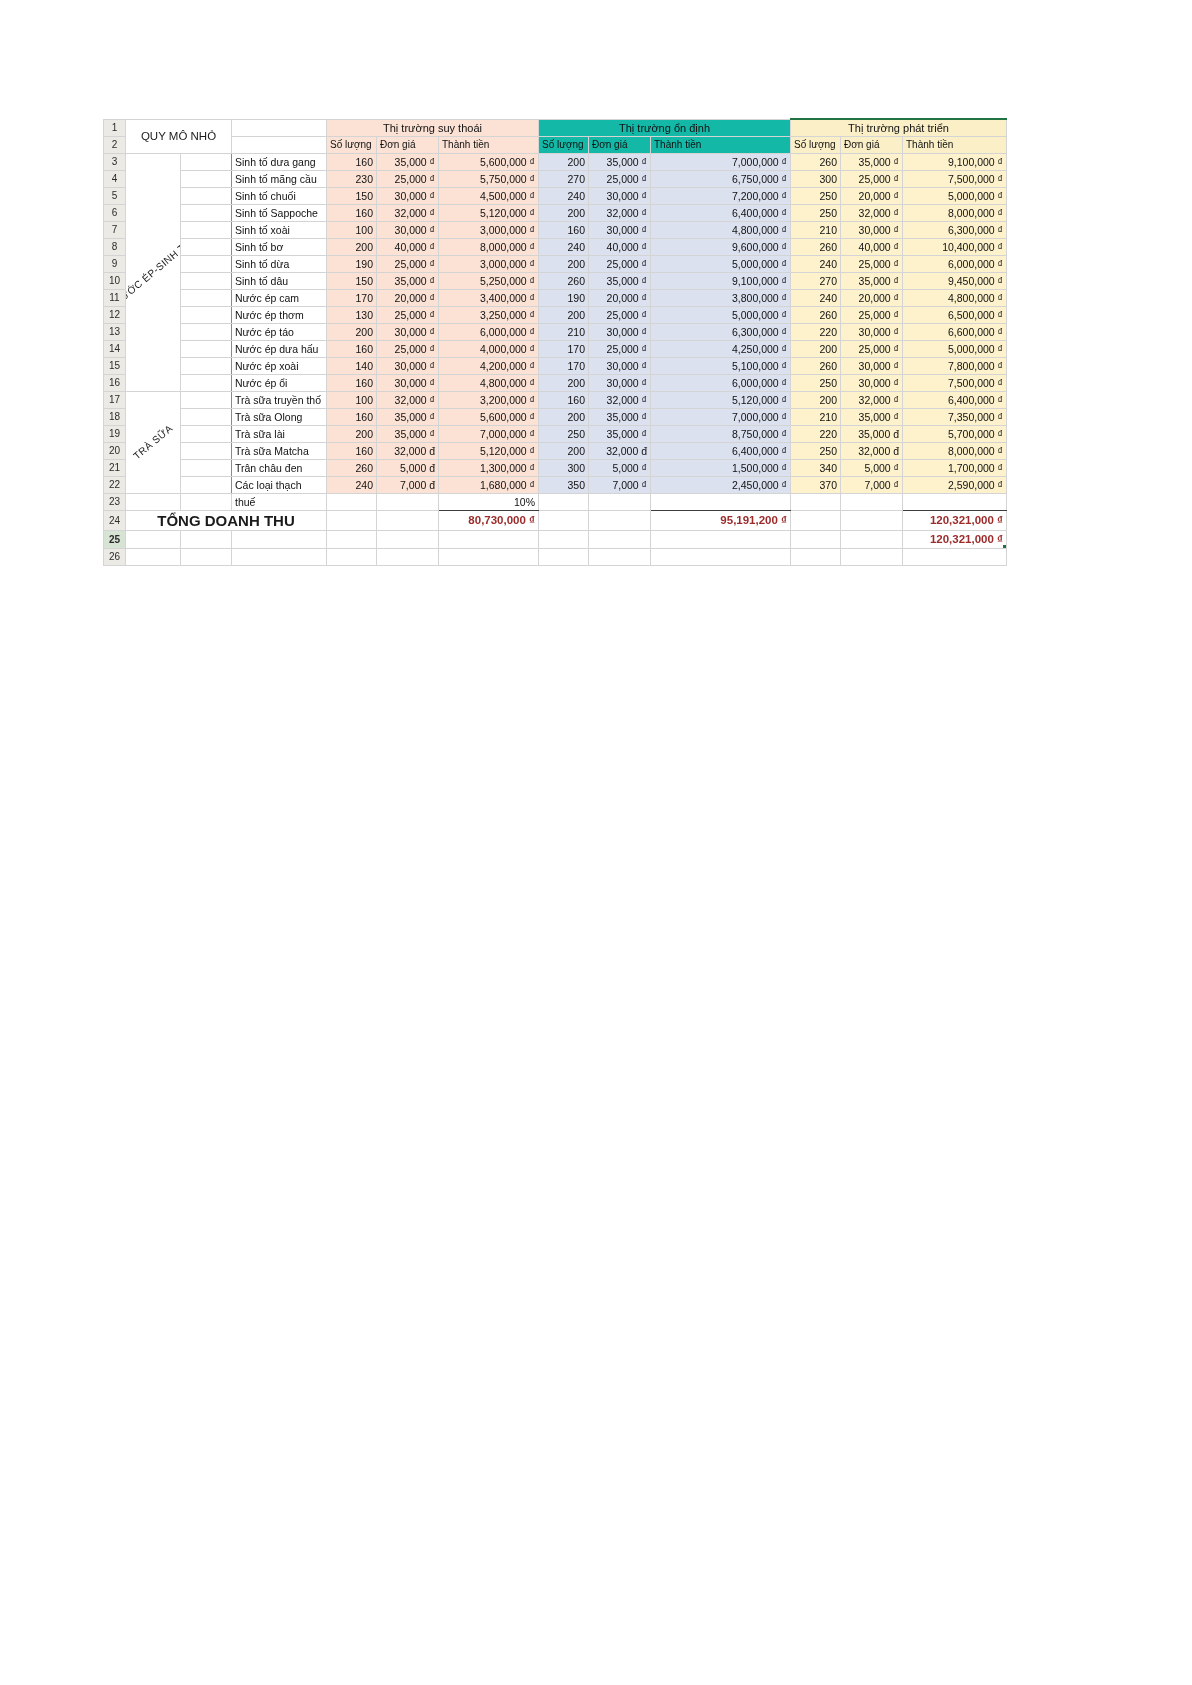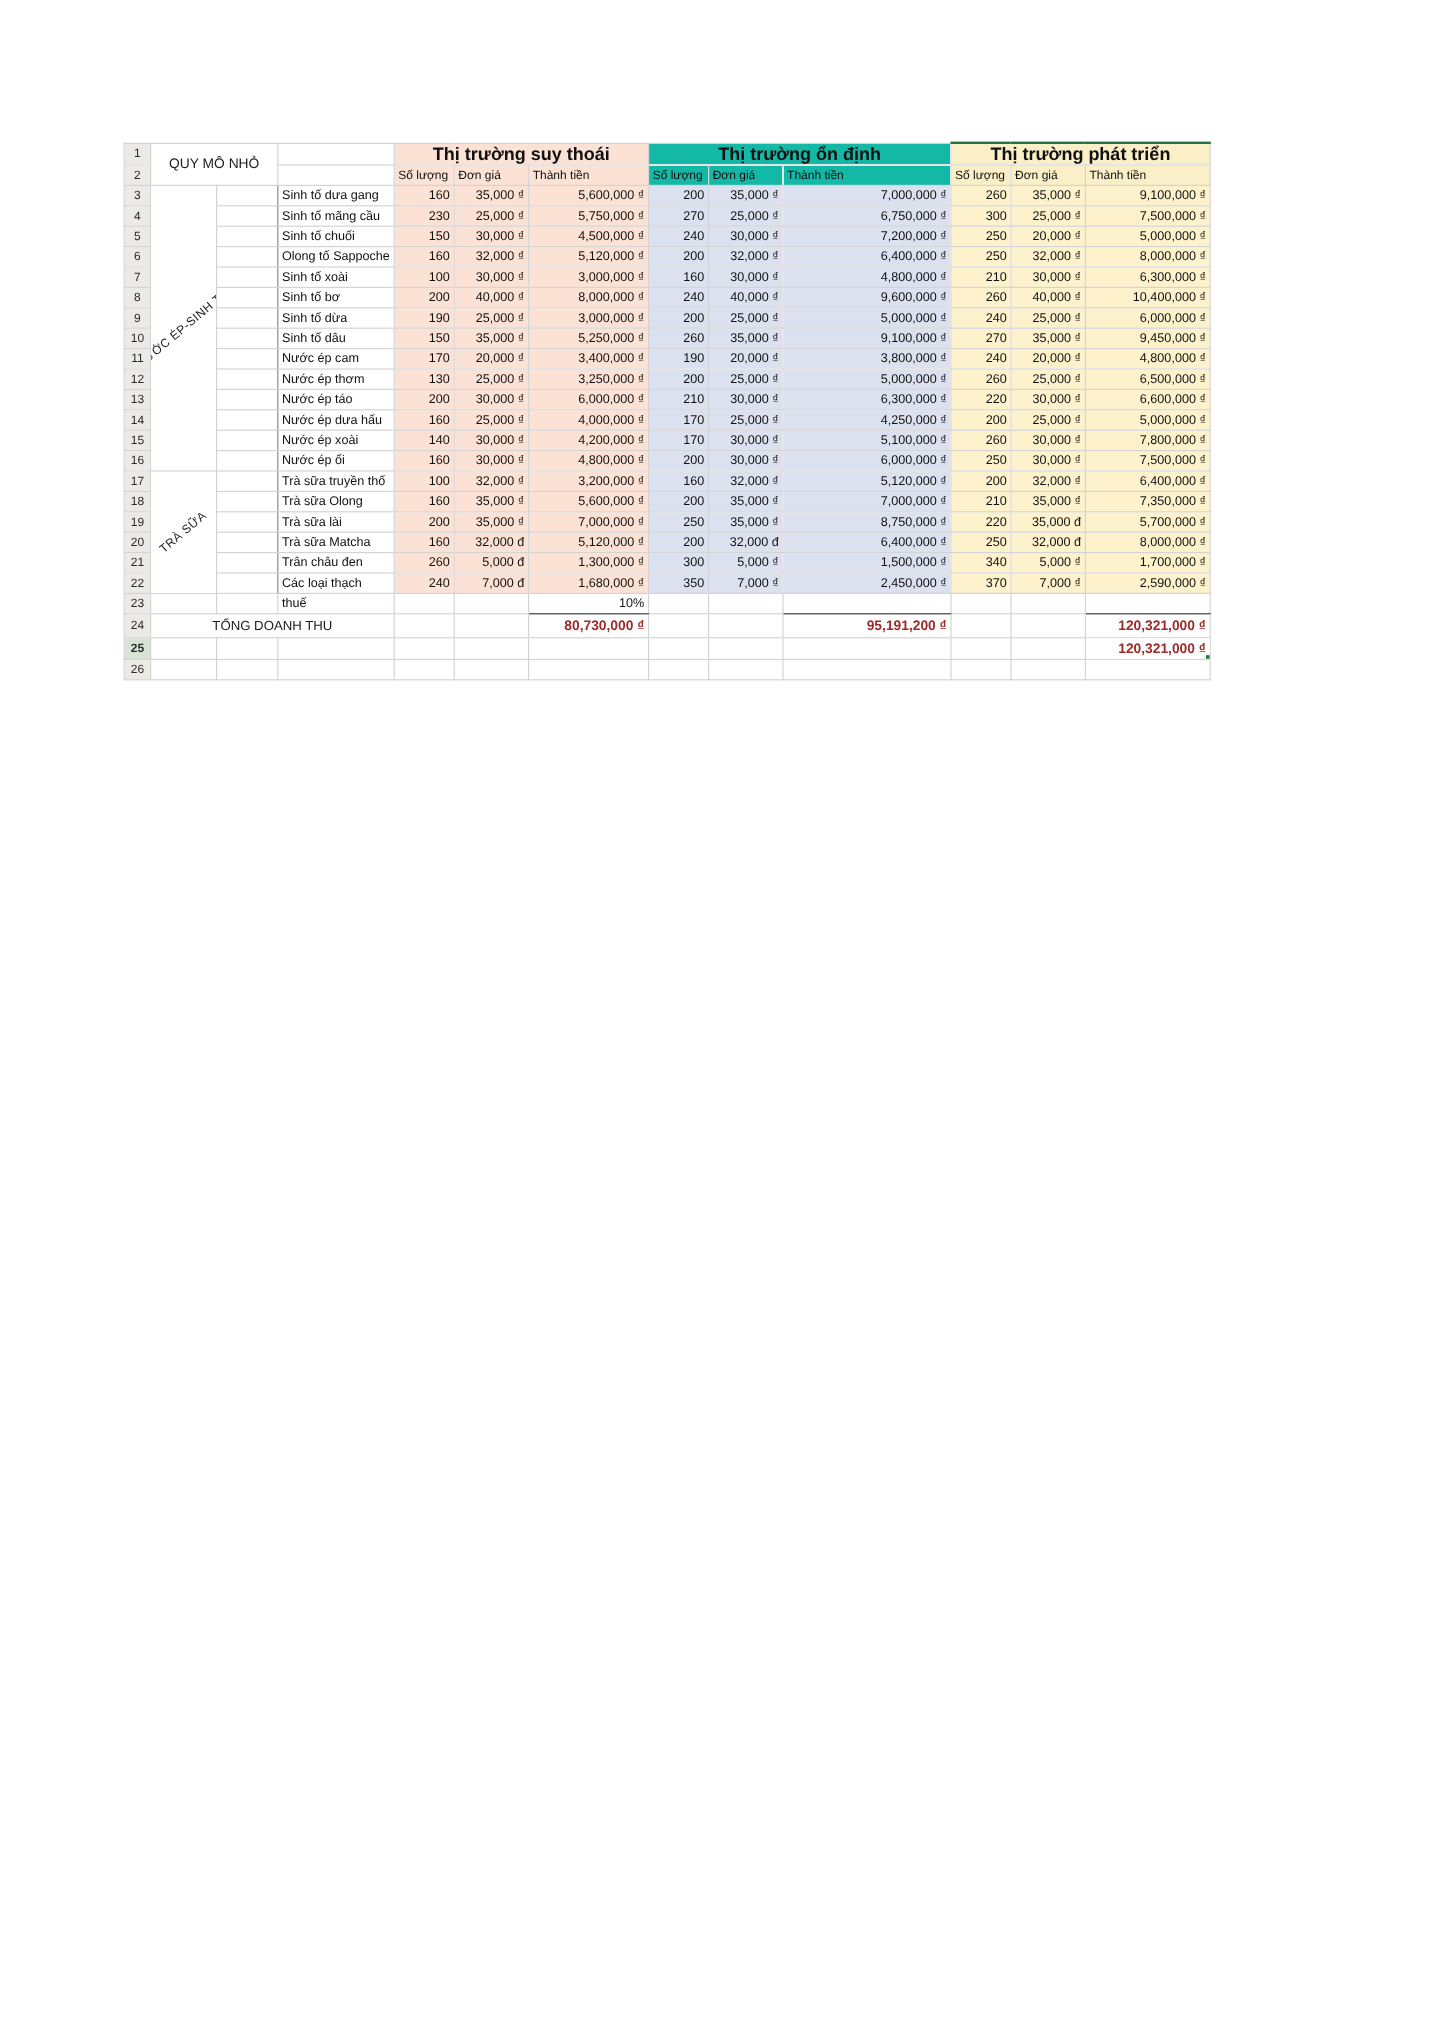--- a/index.html
+++ b/index.html
@@ -60,22 +60,21 @@
   .fill-red  { background: #fbe2d5; }
   .fill-blue { background: #dce1ef; }
   .fill-yel  { background: #fdf2cc; }
   .fill-redh { background: #fbe2d5; }
   .fill-blueh{ background: #14b8a6; }
   .fill-yelh { background: #fbefc8; }
   .fill-white{ background: #ffffff; }
 
   .hdr-title {
     text-align: center;
-    font-size: 15px;
-    font-weight: bold;
+    font-size: 11px;
   }
   .hdr-sub {
     text-align: left;
     font-size: 10px;
   }
   .strong-b { border: 1px solid #808080; }
 
   .title-cell {
     text-align: center;
     font-size: 11.5px;
@@ -101,22 +100,22 @@
     white-space: nowrap;
     color: #1b1b1b;
   }
   .total-red {
     color: #9c2b2b;
     font-weight: bold;
     font-size: 11.5px;
     text-align: right;
   }
   .total-label {
-    font-weight: normal;
-    font-size: 11px;
+    font-weight: bold;
+    font-size: 15px;
     text-align: center;
     color: #1b1b1b;
   }
   .sel-box {
     border: 2px solid #217346;
     position: relative;
   }
   .sel-handle {
     position: absolute;
     right: -3px;
@@ -196,21 +195,21 @@
           <td class="cQ num strong-b fill-blue">240</td>
           <td class="cP num strong-b fill-blue">30,000 ₫</td>
           <td class="cT2 num strong-b fill-blue">7,200,000 ₫</td>
           <td class="cQ num strong-b fill-yel">250</td>
           <td class="cP num strong-b fill-yel">20,000 ₫</td>
           <td class="cT3 num strong-b fill-yel">5,000,000 ₫</td>
         </tr>
         <tr>
           <td class="rowhead">6</td>
           <td class="cB fill-white" style="border-right:1px solid #8a8a8a;"></td>
-          <td class="cC strong-b fill-white">Olong tố Sappoche</td>
+          <td class="cC strong-b fill-white">Sinh tố Sappoche</td>
           <td class="cQ num strong-b fill-red">160</td>
           <td class="cP num strong-b fill-red">32,000 ₫</td>
           <td class="cT num strong-b fill-red">5,120,000 ₫</td>
           <td class="cQ num strong-b fill-blue">200</td>
           <td class="cP num strong-b fill-blue">32,000 ₫</td>
           <td class="cT2 num strong-b fill-blue">6,400,000 ₫</td>
           <td class="cQ num strong-b fill-yel">250</td>
           <td class="cP num strong-b fill-yel">32,000 ₫</td>
           <td class="cT3 num strong-b fill-yel">8,000,000 ₫</td>
         </tr>

